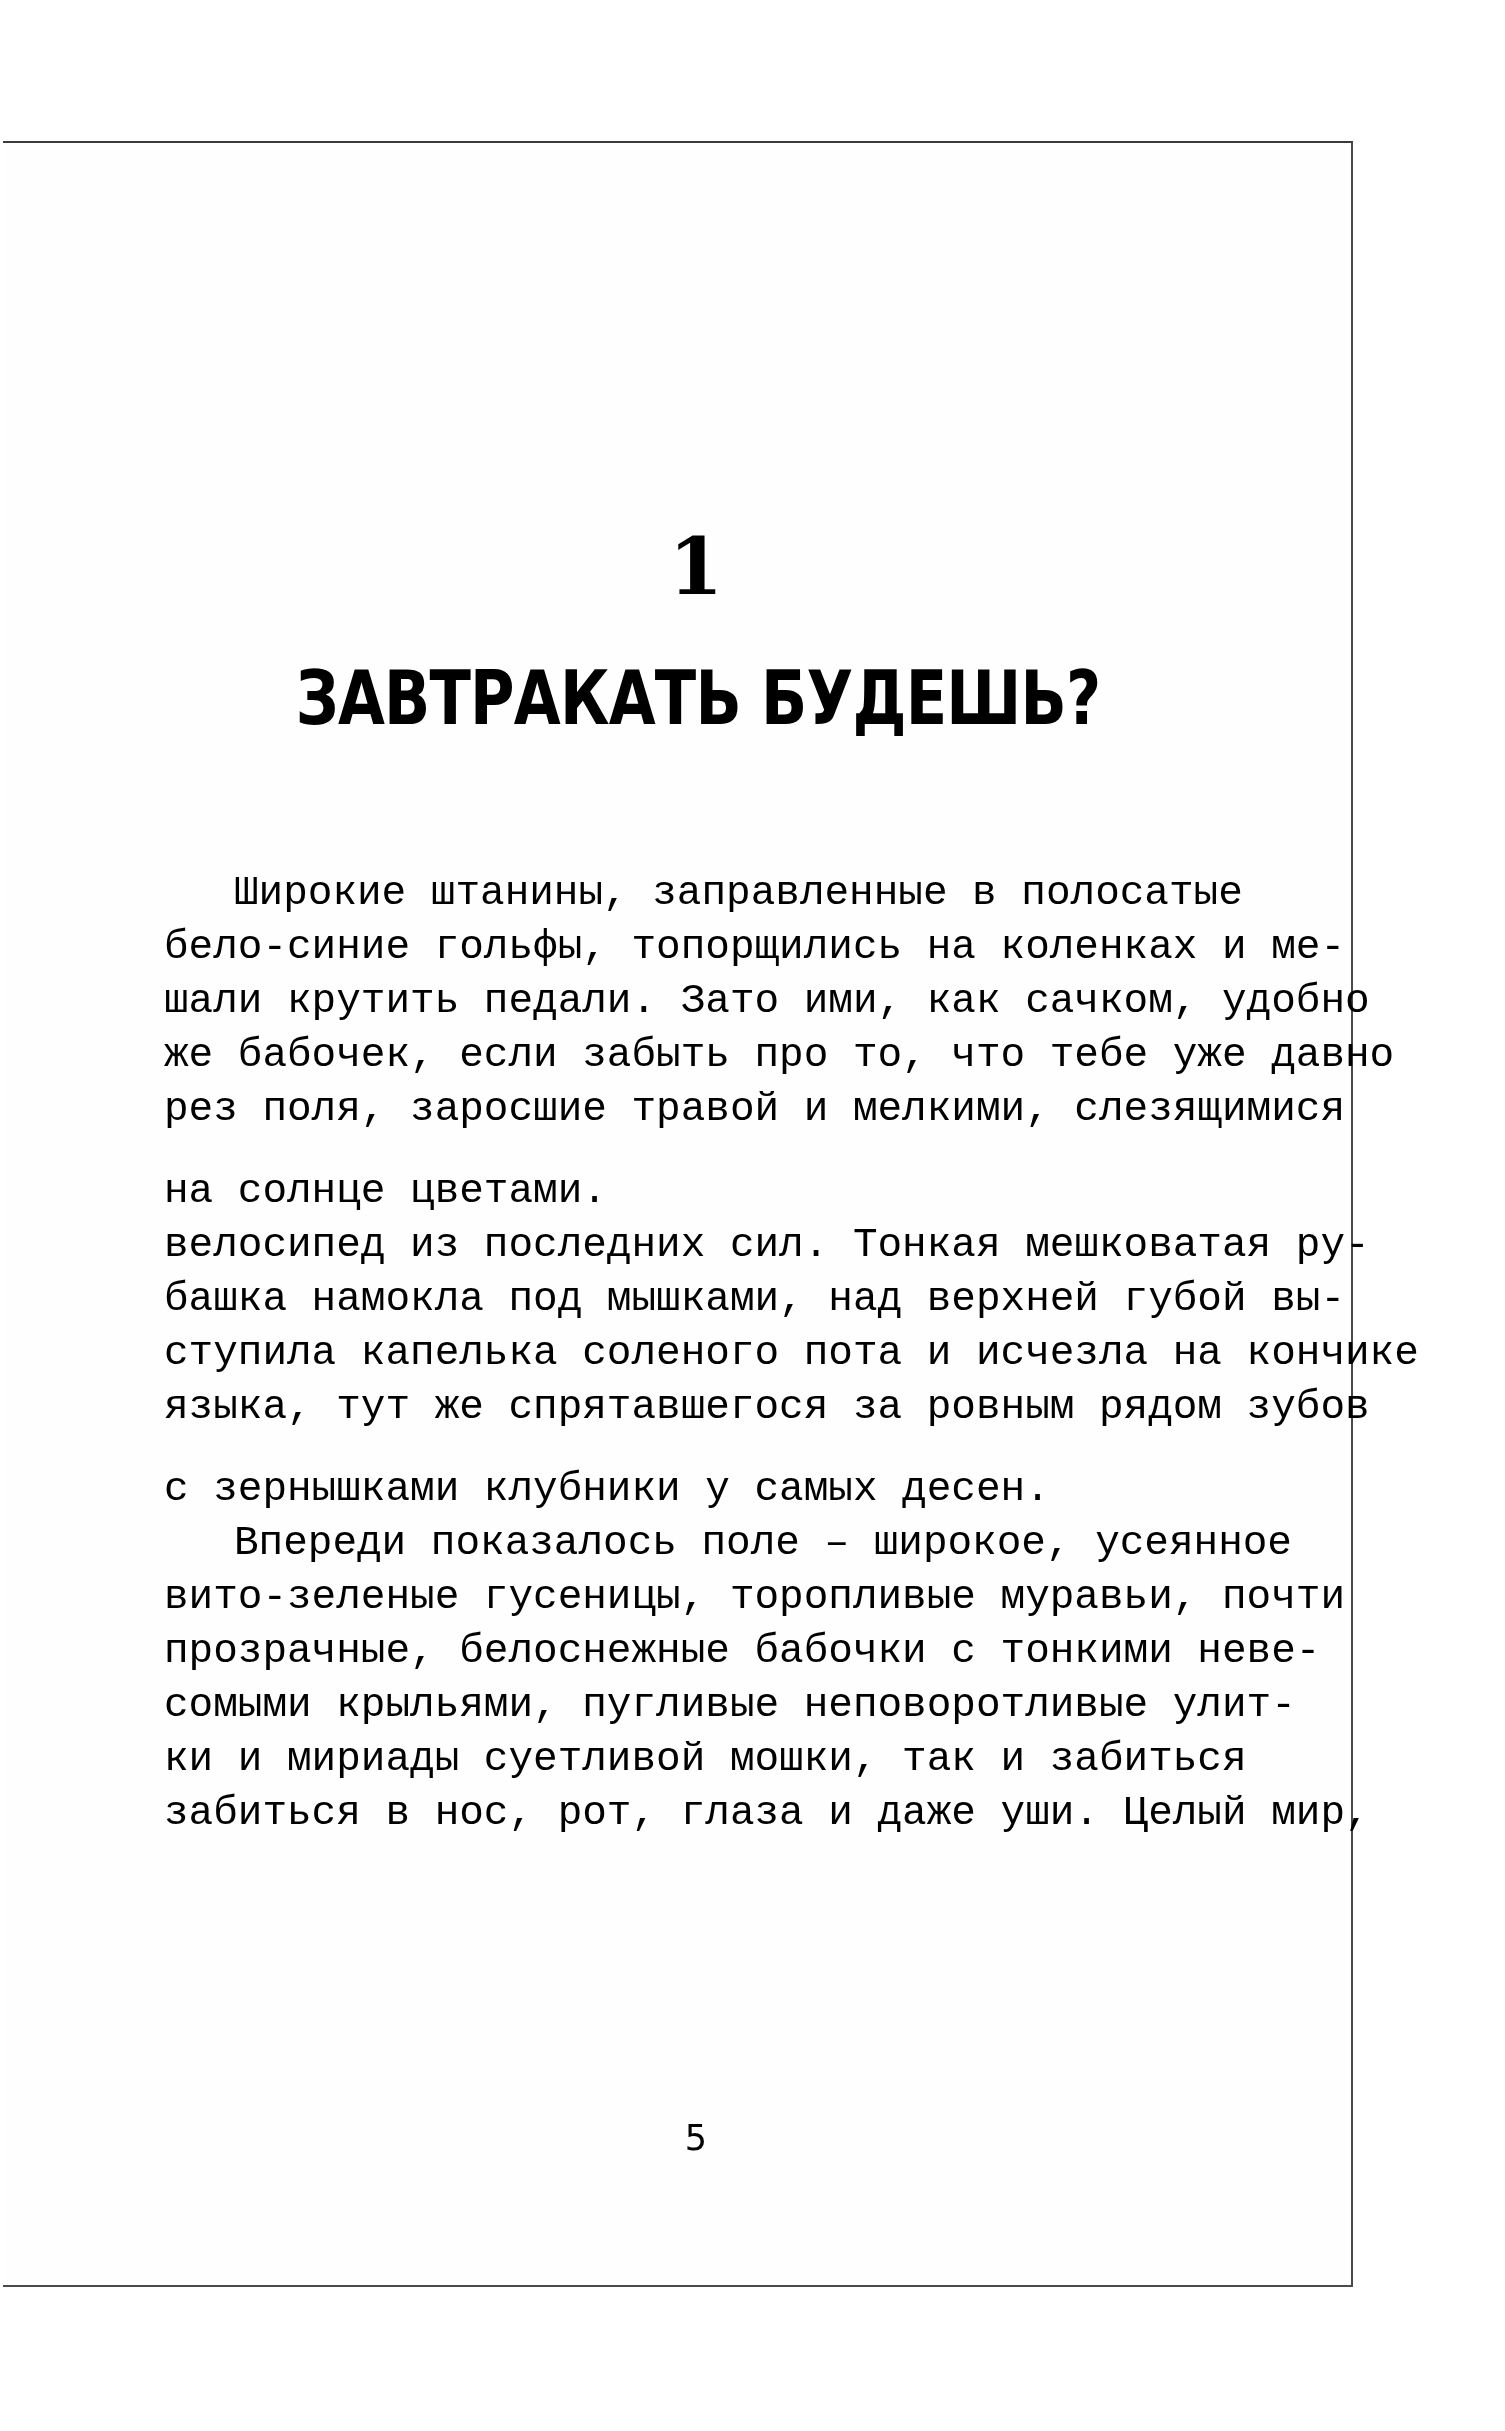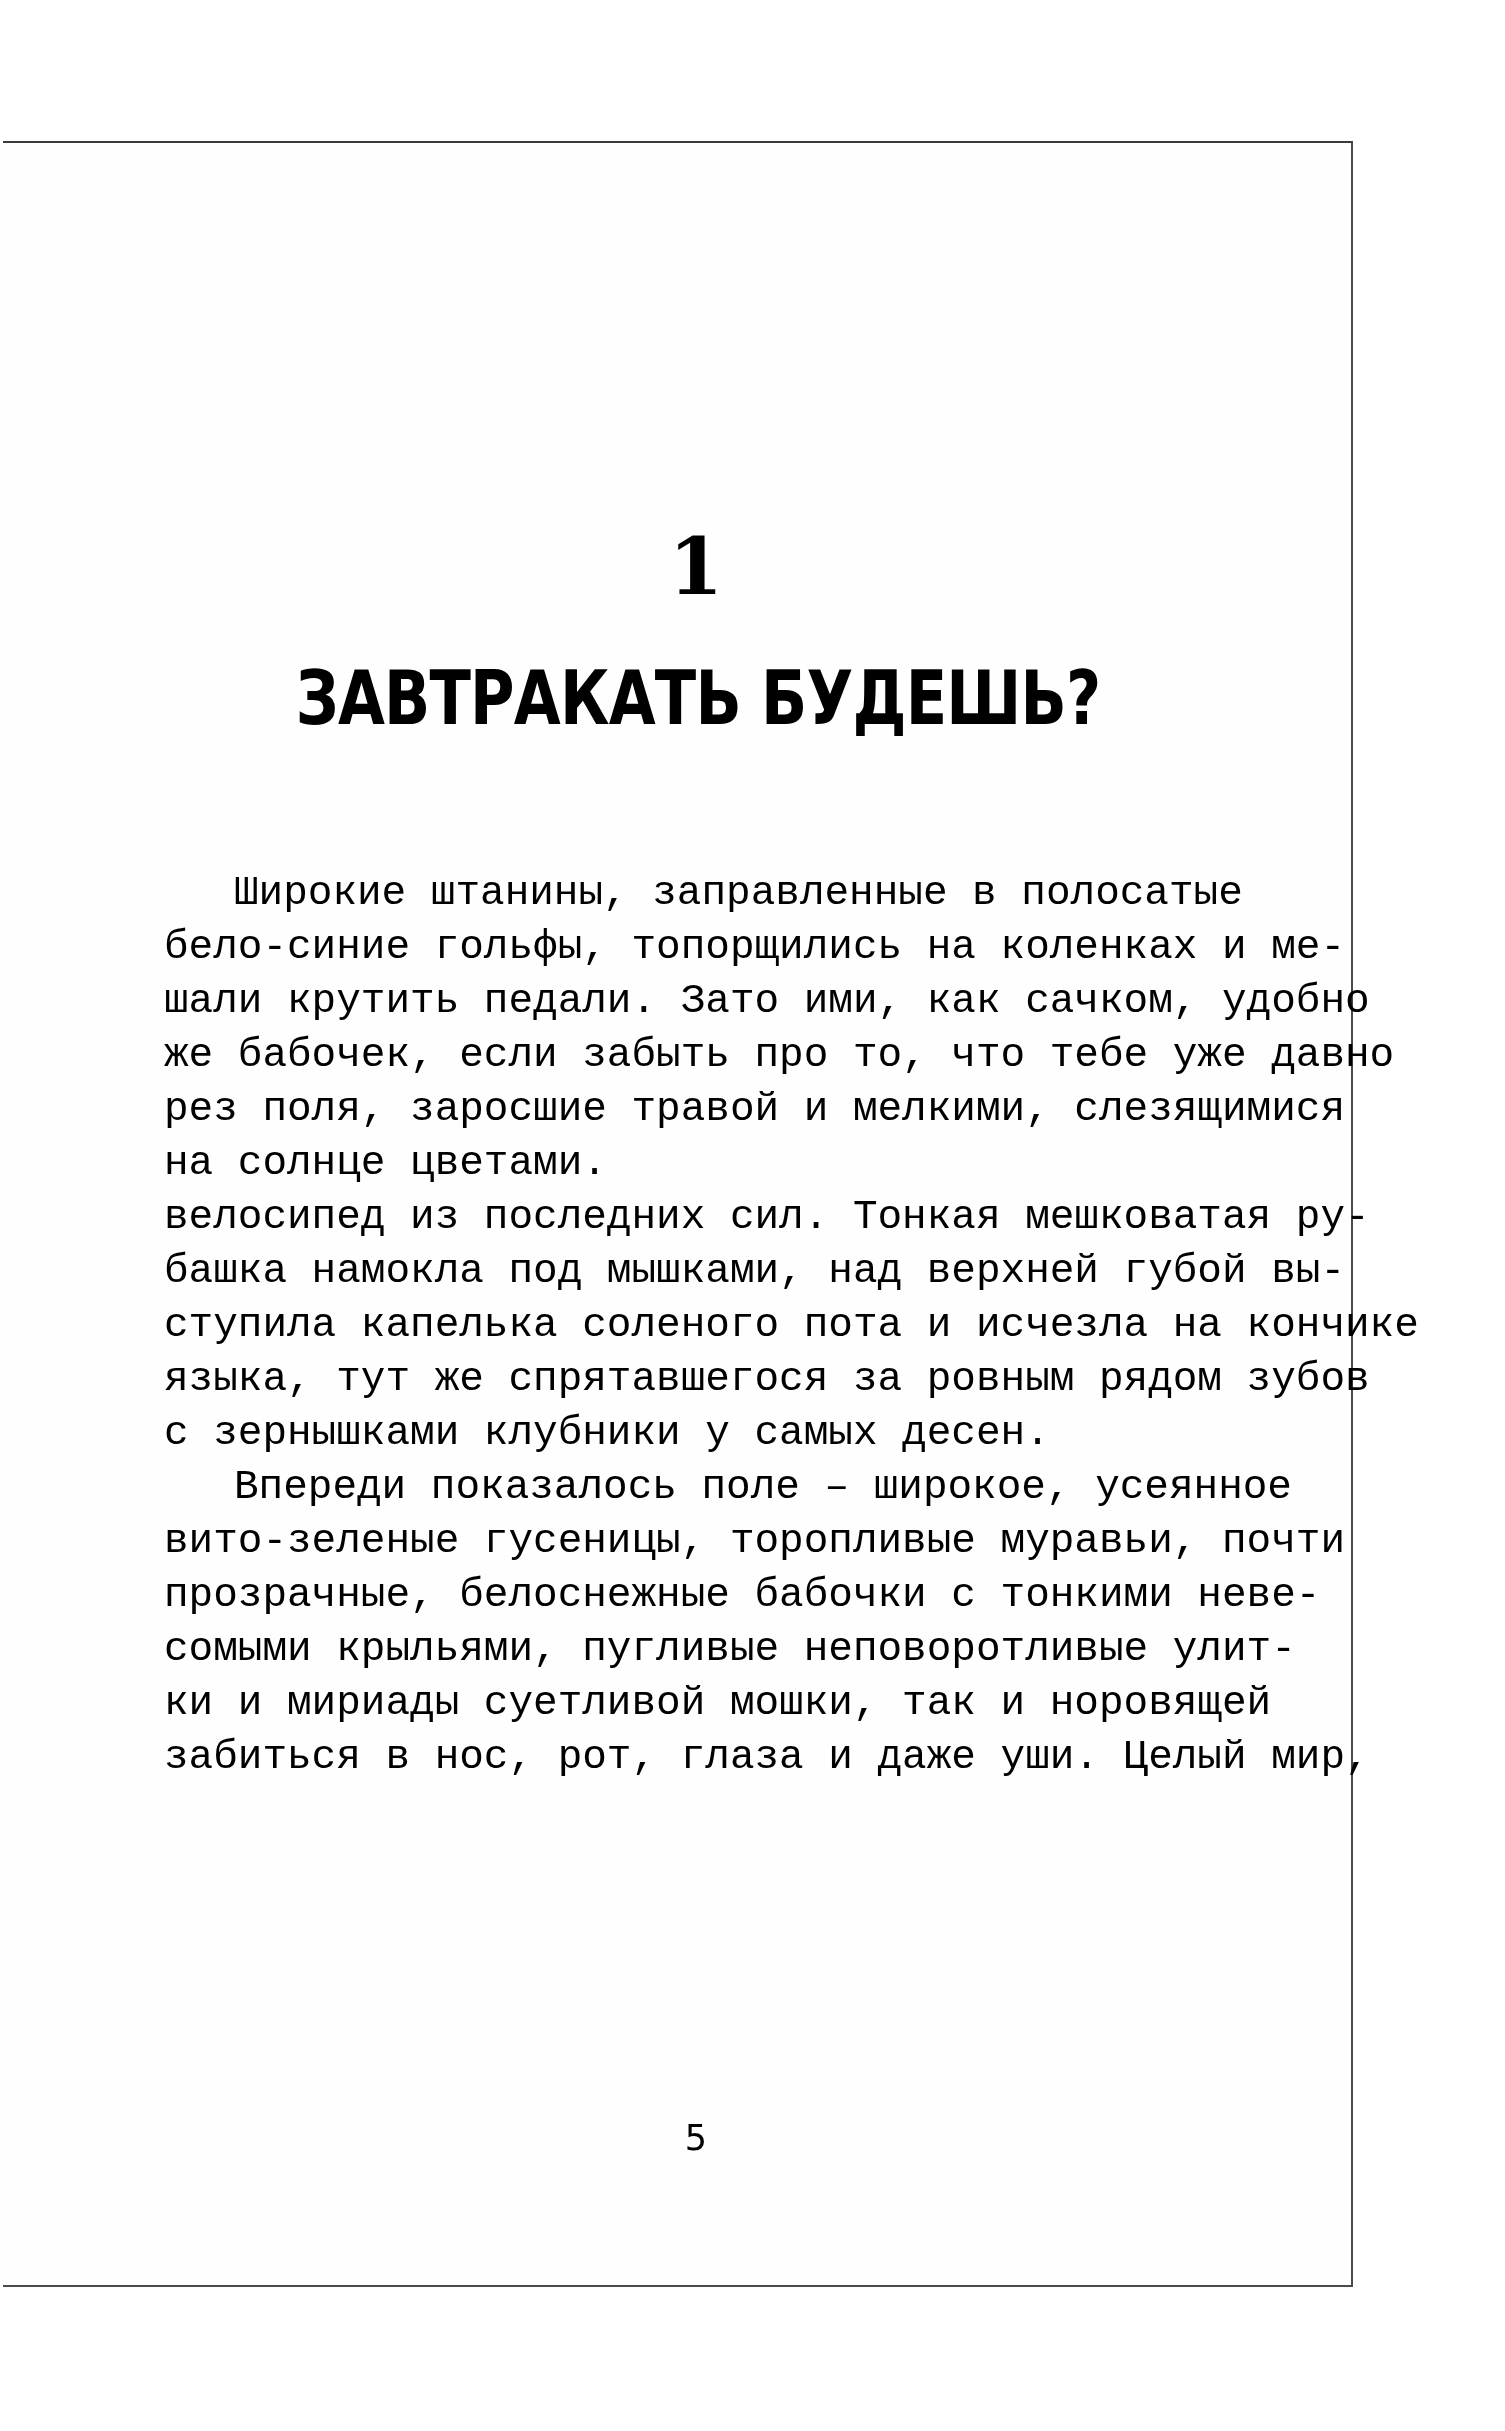--- a/index.html
+++ b/index.html
@@ -68,20 +68,21 @@
       white-space: nowrap;
       text-align: justify;
       text-align-last: justify;
     }
     .line.indent {
       padding-left: 70px;
     }
     .line.last {
       text-align: left;
       text-align-last: left;
+      margin-top: 28px;
     }
     .page-number {
       position: absolute;
       left: 0;
       width: 1392px;
       top: 2117px;
       text-align: center;
       font-family: "DejaVu Sans", sans-serif;
       font-size: 35px;
       line-height: 43px;
@@ -110,19 +111,19 @@
     <span class="line">башка намокла под мышками, над верхней губой вы-</span>
     <span class="line">ступила капелька соленого пота и исчезла на кончике</span>
     <span class="line">языка, тут же спрятавшегося за ровным рядом зубов</span>
     <span class="line last">с зернышками клубники у самых десен.</span>
   </div>
   <div>
     <span class="line indent">Впереди показалось поле – широкое, усеянное</span>
     <span class="line">вито-зеленые гусеницы, торопливые муравьи, почти</span>
     <span class="line">прозрачные, белоснежные бабочки с тонкими неве-</span>
     <span class="line">сомыми крыльями, пугливые неповоротливые улит-</span>
-    <span class="line">ки и мириады суетливой мошки, так и норовящей</span>
+    <span class="line">ки и мириады суетливой мошки, так и забиться</span>
     <span class="line">забиться в нос, рот, глаза и даже уши. Целый мир,</span>
   </div>
 </div>
 
 <div class="page-number">5</div>
 
 
 </body></html>

